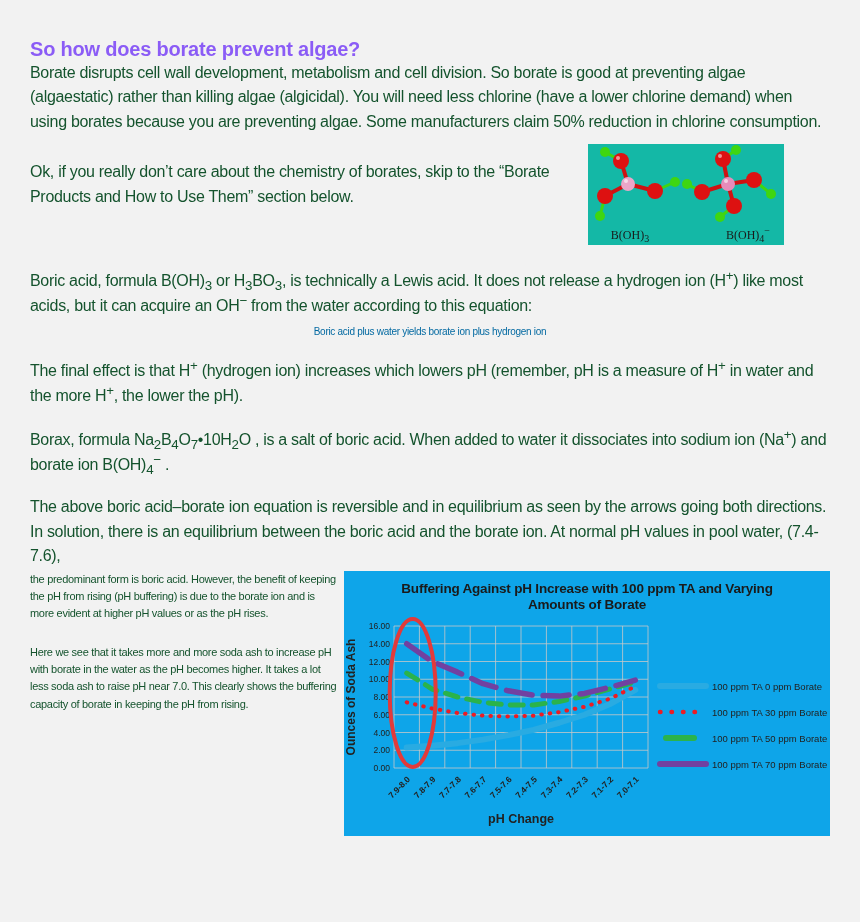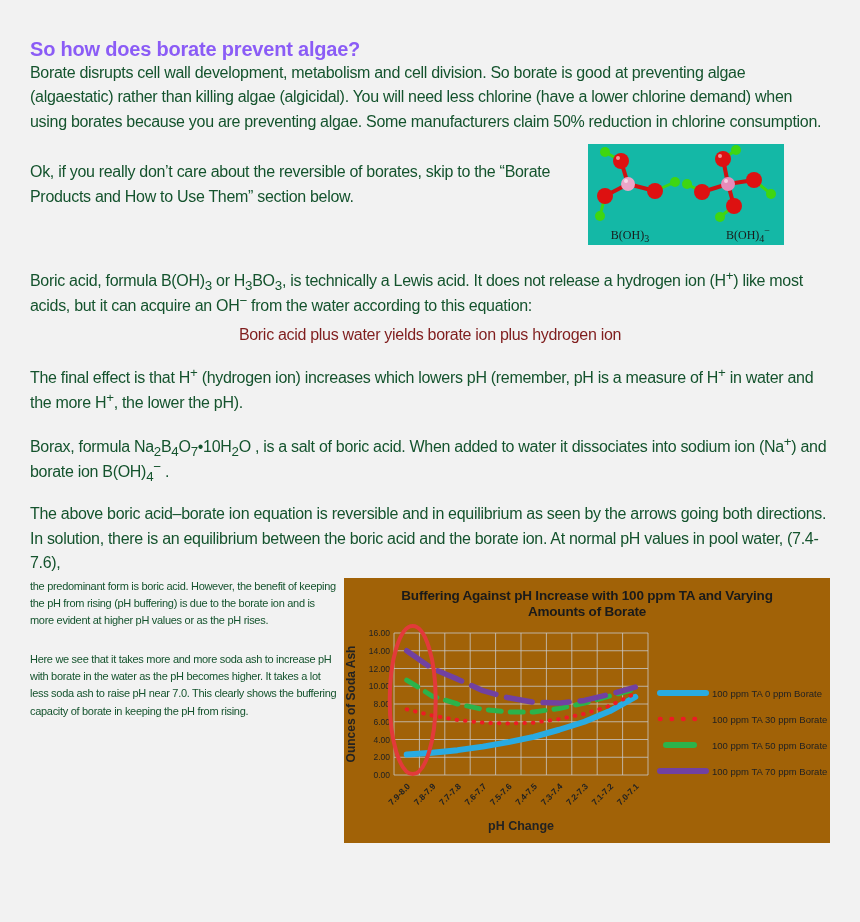--- a/index.html
+++ b/index.html
@@ -36,50 +36,50 @@
   .mol-label.right{left:116px;width:88px;}
   .boric-para{margin-top:24px !important;}
   .equation-wrap{margin-top:8px;text-align:center;}
   .equation{
     font-family:"Liberation Serif","DejaVu Serif",serif;
     font-size:23px;color:#1c1c1c;letter-spacing:0.5px;
   }
   .equation sub,.equation sup{font-size:0.55em;}
   .stk{display:inline-flex;flex-direction:column;font-size:0.52em;line-height:1.05;vertical-align:-0.45em;text-align:left;}
   .eq-caption{
-    margin-top:2px;font-size:16px;color:#7f1d1d;letter-spacing:-0.3px;
+    margin-top:2px;font-size:10px;color:#0369a1;letter-spacing:-0.3px;
   }
   .final-para{margin-top:22px !important;}
   .borax-para{margin-top:20px !important;}
   .equil-para{margin-top:18px !important;}
   .two-col{display:flex;margin-top:2px;align-items:flex-start;}
   .left-col{width:316px;padding-right:4px;}
   .left-col p.body{line-height:1.56;font-size:11px;}
   .left-col .gap{height:22px;}
   .chart-box{
-    width:486px;background:#a16207;padding:8px 0 4px 0;flex-shrink:0;
+    width:486px;background:#0ea5e9;padding:8px 0 4px 0;flex-shrink:0;
   }
   .chart-title{
     font-size:13.5px;font-weight:bold;color:#1a1a1a;text-align:center;
     max-width:380px;margin:2px auto 2px auto;line-height:1.22;letter-spacing:-0.2px;
   }
   sub,sup{line-height:0;}
 </style>
 </head>
 <body>
 
 <div class="page">
 
   <h2 class="h-orange">So how does borate prevent algae?</h2>
 
   <p class="body para1">Borate disrupts cell wall development, metabolism and cell division. So borate is good  at preventing algae (algaestatic) rather than killing algae (algicidal). You will need less chlorine (have a lower chlorine demand) when using borates because you are preventing algae. Some manufacturers claim 50% reduction in chlorine consumption.</p>
 
   <div class="chem-row">
     <div class="chem-left">
-      <p class="body chem-intro">Ok, if you really don’t care about the reversible of borates, skip to the “Borate Products and How to Use Them” section below.</p>
+      <p class="body chem-intro">Ok, if you really don’t care about the chemistry of borates, skip to the “Borate Products and How to Use Them” section below.</p>
     </div>
     <figure class="molecule-fig" style="margin:0 0 0 22px;">
       <svg width="196" height="84" viewBox="0 0 196 84">
 
         <g>
           <line x1="40" y1="40" x2="33" y2="17" stroke="#cf1212" stroke-width="4"></line>
           <line x1="33" y1="17" x2="17" y2="8" stroke="#3fd611" stroke-width="3"></line>
           <line x1="40" y1="40" x2="17" y2="52" stroke="#cf1212" stroke-width="4"></line>
           <line x1="17" y1="52" x2="12" y2="72" stroke="#3fd611" stroke-width="3"></line>
           <line x1="40" y1="40" x2="67" y2="47" stroke="#cf1212" stroke-width="4"></line>

